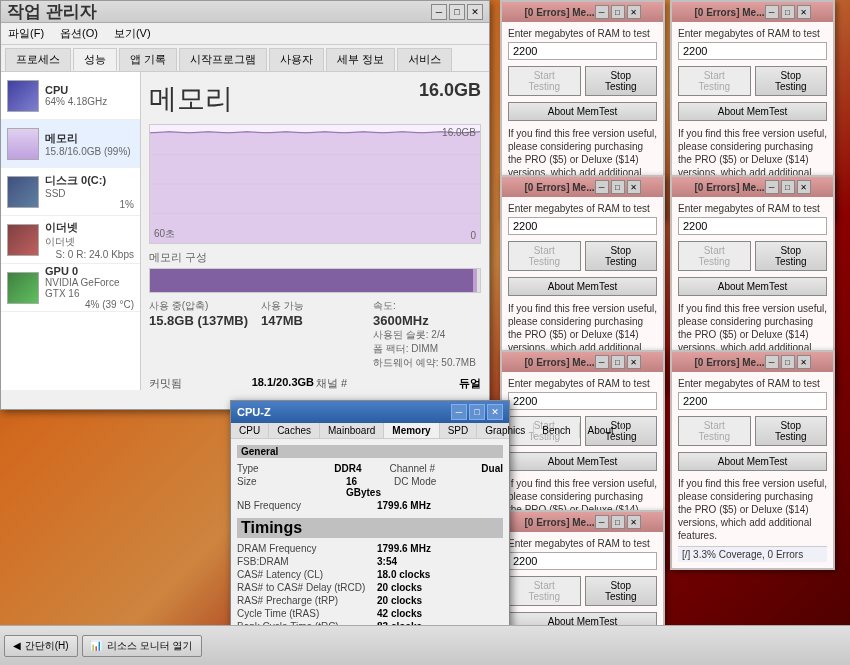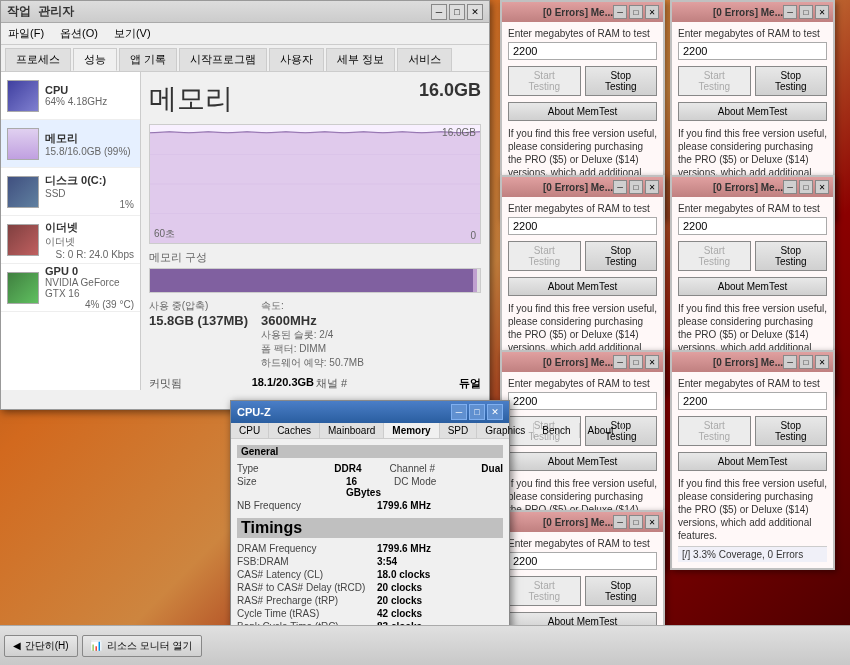--- a/index.html
+++ b/index.html
@@ -35,24 +35,23 @@
     .window-titlebar {
       background: linear-gradient(to bottom, #ddd 0%, #ccc 100%);
       border-bottom: 1px solid #aaa;
       padding: 3px 6px;
       display: flex;
       align-items: center;
       justify-content: space-between;
       height: 22px;
     }
     .window-titlebar .title {
-      font-size: 12px;
+      font-size: 17px;
       font-weight: bold;
       color: #333;
-      font-family: Liberation Mono, monospace;
     }
     .window-controls {
       display: flex;
       gap: 2px;
     }
     .win-btn {
       width: 16px; height: 16px;
       background: #ddd;
       border: 1px solid #888;
       font-size: 9px;
@@ -325,21 +324,21 @@
       background: #fff8f8;
       border: 2px solid #c0c0c0;
       box-shadow: 2px 2px 6px rgba(0,0,0,0.4);
       z-index: 15;
     }
     .memtest-titlebar {
       background: linear-gradient(to bottom, #e0a0a0, #c08080);
       padding: 2px 4px;
       display: flex;
       align-items: center;
-      justify-content: flex-end;
+      justify-content: center;
       height: 20px;
     }
     .memtest-titlebar .title { color: #333; font-size: 10px; font-weight: bold; }
     .memtest-win-btn {
       width: 14px; height: 14px;
       background: #d0d0d0;
       border: 1px solid #888;
       font-size: 8px;
       cursor: pointer;
       display: flex; align-items: center; justify-content: center;
@@ -527,20 +526,24 @@
       <div class="memory-composition-title">메모리 구성</div>
       <div class="memory-composition-bar">
         <div class="comp-used" style="width:98%"></div>
         <div class="comp-cached" style="width:1%"></div>
       </div>
 
       <div class="memory-stats">
         <div class="stat-item">
           <div class="stat-label">사용 중(압축)</div>
           <div class="stat-value">15.8GB (137MB)</div>
+        </div>
+        <div class="stat-item">
+          <div class="stat-label">사용 가능</div>
+          <div class="stat-value">147MB</div>
         </div>
         <div class="stat-item">
           <div class="stat-label">속도:</div>
           <div class="stat-value">3600MHz</div>
           <div style="font-size:10px; color:#666;">사용된 슬롯: 2/4</div>
           <div style="font-size:10px; color:#666;">폼 팩터: DIMM</div>
           <div style="font-size:10px; color:#666;">하드웨어 예약: 50.7MB</div>
         </div>
       </div>
 

